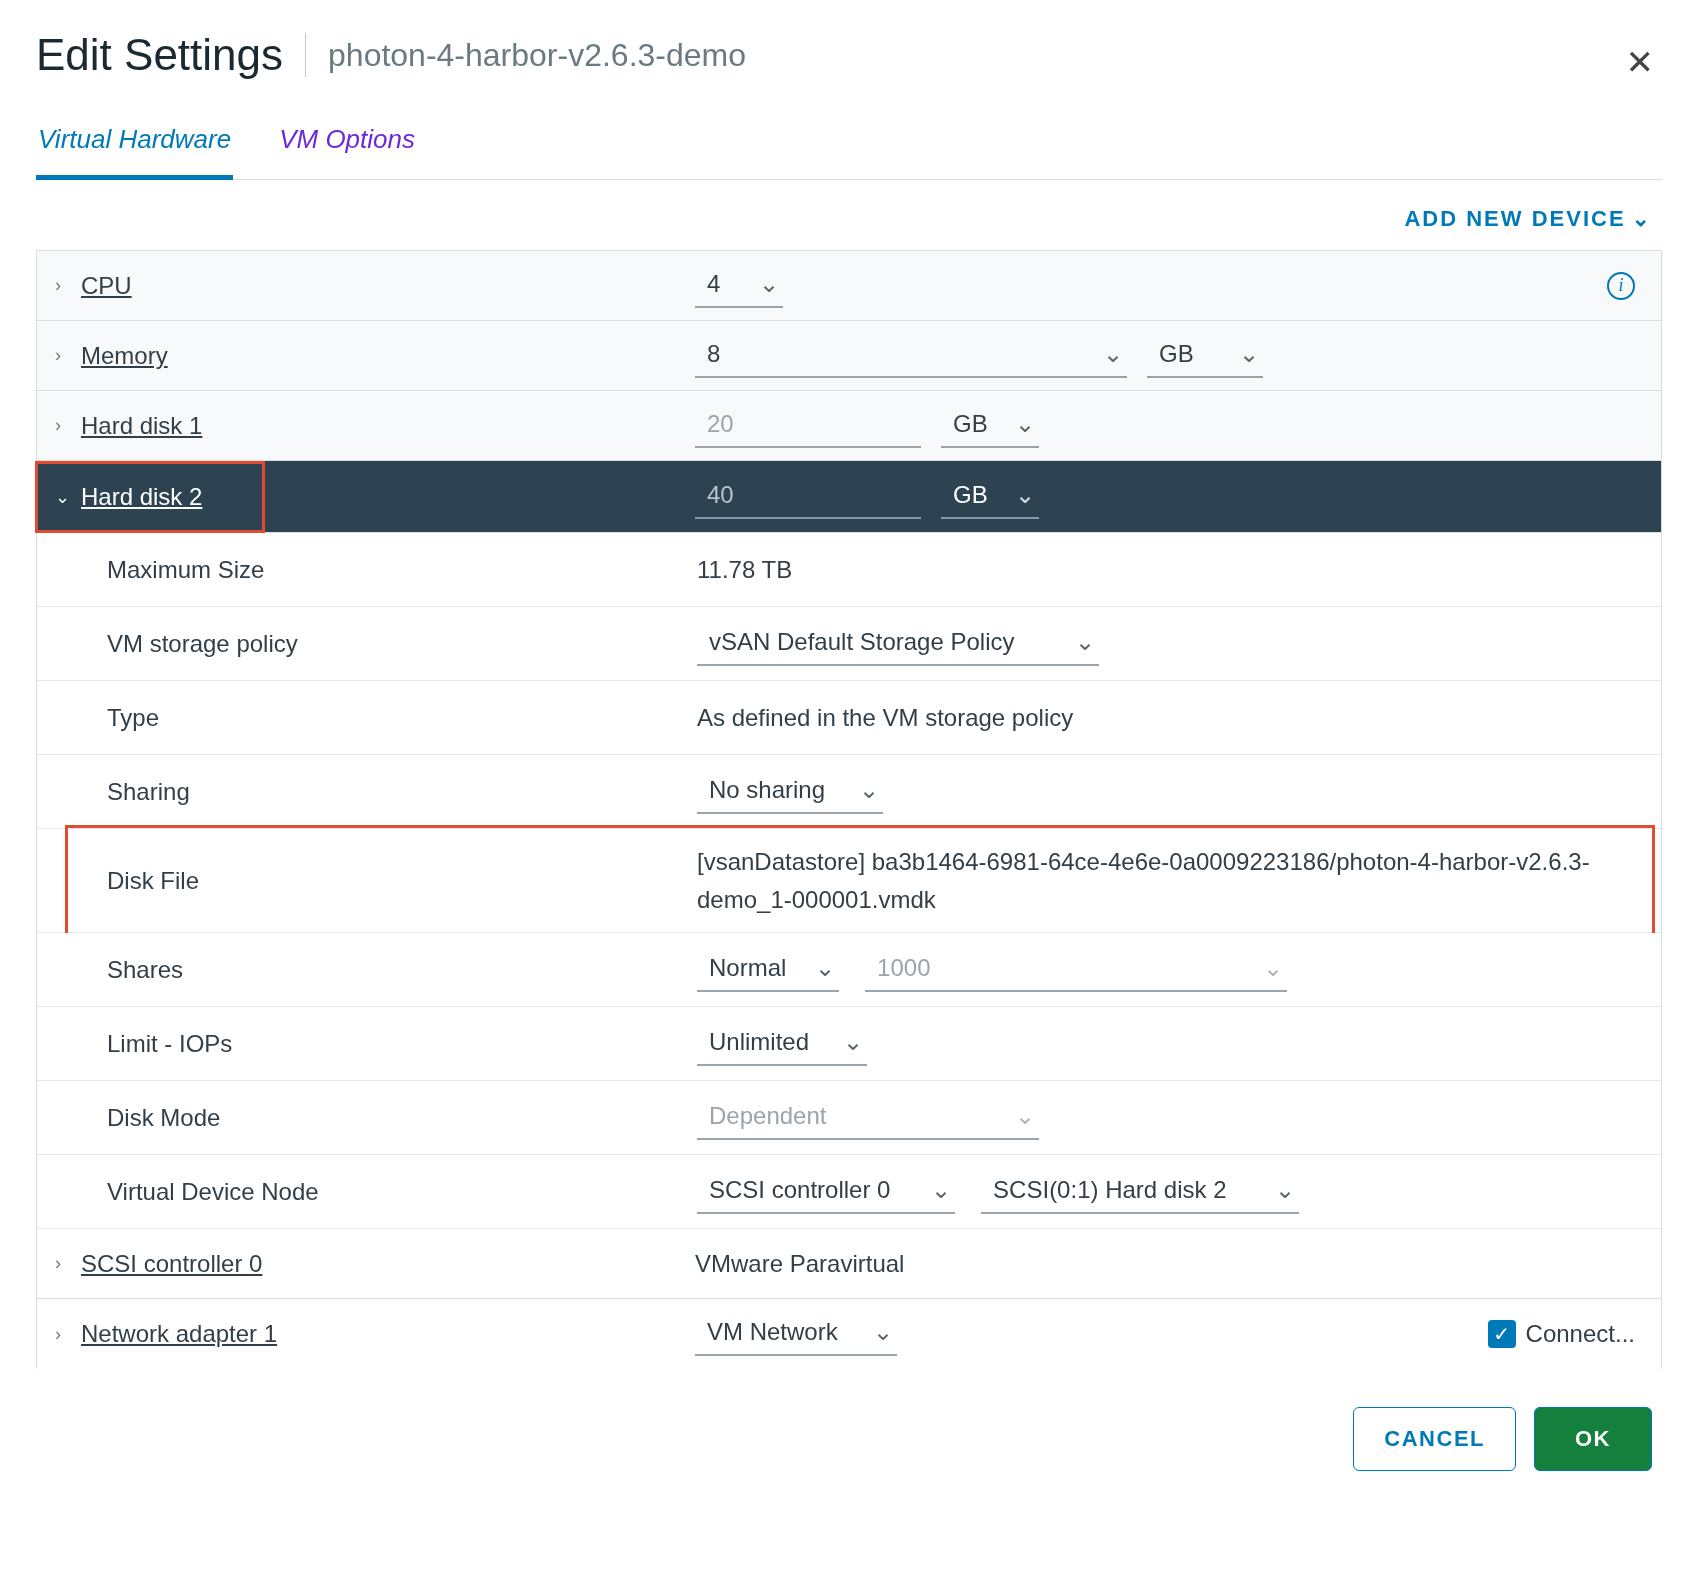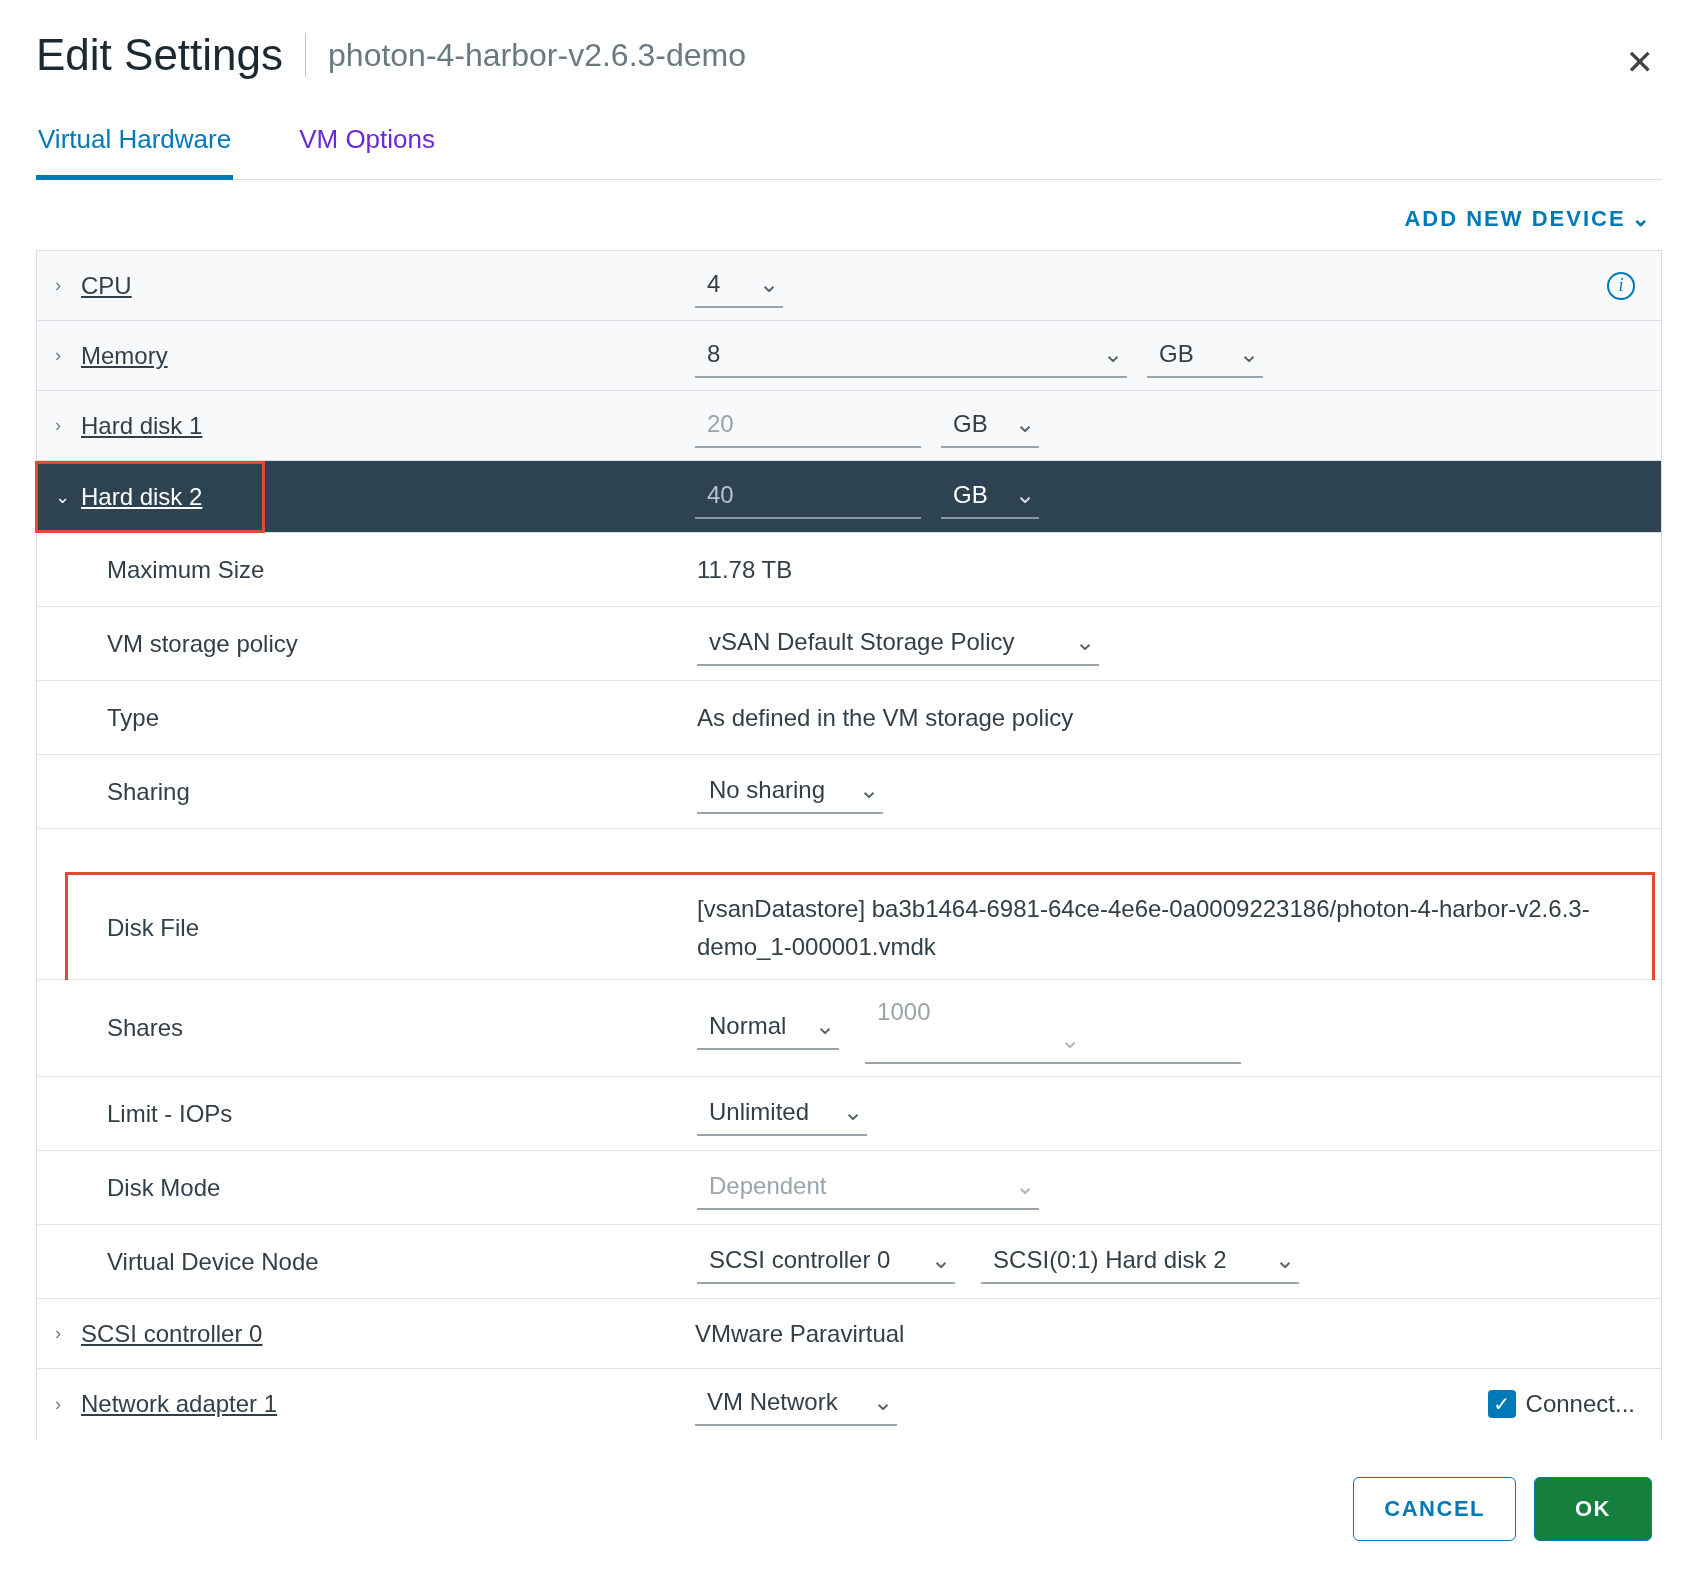--- a/index.html
+++ b/index.html
@@ -3,21 +3,21 @@
 <meta charset="utf-8">
 <style>
   * { box-sizing: border-box; margin: 0; padding: 0; }
   html, body { width: 1698px; height: 1580px; font-family: -apple-system, BlinkMacSystemFont, "Segoe UI", Arial, sans-serif; background: #fff; color: #1b2a32; }
   .dialog { width: 1698px; padding: 30px 36px 30px 36px; position: relative; }
   .header { display: flex; align-items: center; gap: 22px; margin-bottom: 34px; }
   .header h1 { font-size: 44px; font-weight: 400; color: #1b2a32; }
   .divider { width: 1px; height: 44px; background: #bfc7cc; }
   .vm-name { font-size: 32px; color: #6a7a82; font-weight: 400; }
   .close-x { position: absolute; top: 42px; right: 44px; font-size: 34px; color: #444; cursor: pointer; }
-  .tabs { display: flex; gap: 64px; border-bottom: 1px solid #d9dee1; margin-bottom: 12px; }
+  .tabs { display: flex; gap: 44px; border-bottom: 1px solid #d9dee1; margin-bottom: 12px; font-style: italic; }
   .tab { font-size: 26px; padding: 10px 2px 20px 2px; color: #6d28d9; cursor: pointer; }
   .tab.active { color: #0079b8; border-bottom: 5px solid #0079b8; margin-bottom: -1px; font-weight: 400; }
   .add-device { text-align: right; padding: 14px 10px 18px 0; }
   .add-device span { color: #0079b8; font-size: 22px; letter-spacing: 2px; font-weight: 600; cursor: pointer; }
   .add-device .chev { margin-left: 6px; }
   .grid-container { border: 1px solid #d9dee1; border-bottom: none; }
   .row { display: flex; align-items: center; border-bottom: 1px solid #d9dee1; min-height: 70px; padding: 10px 22px 10px 18px; background: #f8f9fa; position: relative; }
   .row.white { background: #fff; }
   .row.expanded-header { background: #2d4352; color: #fff; padding: 0 22px 0 18px; min-height: 72px; }
   .row.expanded-header .label { color: #fff; }
@@ -36,21 +36,21 @@
   .uline-select.disabled { color: #9aa4aa; }
   .uline-select.w-cpu .val { min-width: 26px; }
   .uline-select.w-mem { border-bottom-width:2px; }
   .uline-select.w-mem .val { min-width: 370px; }
   .uline-select.w-unit .val { min-width: 54px; }
   .uline-select.w-hd .val { min-width: 210px; }
   .uline-select.w-hdunit .val { min-width: 36px; }
   .uline-select.w-policy .val { min-width: 340px; }
   .uline-select.w-sharing .val { min-width: 124px; }
   .uline-select.w-shares .val { min-width: 80px; }
-  .uline-select.w-sharenum { color: #9aa4aa; flex-direction: column; }
+  .uline-select.w-sharenum { color: #9aa4aa; }
   .uline-select.w-sharenum .val { min-width: 360px; }
   .uline-select.w-limit .val { min-width: 108px; }
   .uline-select.w-mode { color: #9aa4aa; }
   .uline-select.w-mode .val { min-width: 280px; }
   .uline-select.w-ctrl .val { min-width: 196px; }
   .uline-select.w-scsi .val { min-width: 256px; }
   .uline-select.w-net .val { min-width: 140px; }
   .highlight-panel { position: absolute; border: 3px solid #e14b32; pointer-events: none; }
   .sub-row { display: flex; align-items: center; border-bottom: 1px solid #e4e8ea; min-height: 74px; padding: 12px 22px 12px 70px; background: #fff; font-size: 24px; color: #323f48; position: relative; }
   .sub-label { width: 590px; color: #323f48; }
@@ -174,21 +174,21 @@
     <div class="sub-row">
       <div class="sub-label">Sharing</div>
       <div class="sub-val">
         <div class="uline-select w-sharing">
             <span class="val">No sharing</span>
             <span class="chev">⌄</span>
           </div>
       </div>
     </div>
 
-    <div class="sub-row" style="position:relative; min-height:104px;margin-top:47px;">
+    <div class="sub-row" style="position:relative; min-height:104px;">
       <div class="highlight-panel" style="top:-4px;bottom:-4px;left:28px;right:6px;"></div>
       <div class="sub-label">Disk File</div>
       <div class="sub-val diskfile">[vsanDatastore] ba3b1464-6981-64ce-4e6e-0a0009223186/photon-4-harbor-v2.6.3-demo_1-000001.vmdk</div>
     </div>
 
     <div class="sub-row">
       <div class="sub-label">Shares</div>
       <div class="sub-val">
         <div class="uline-select w-shares">
             <span class="val">Normal</span>

